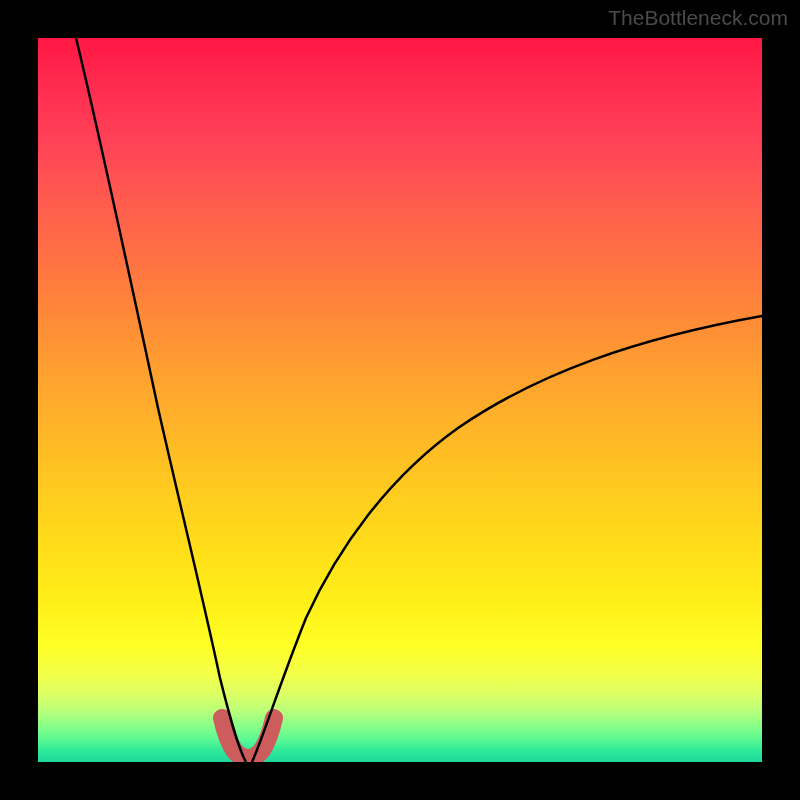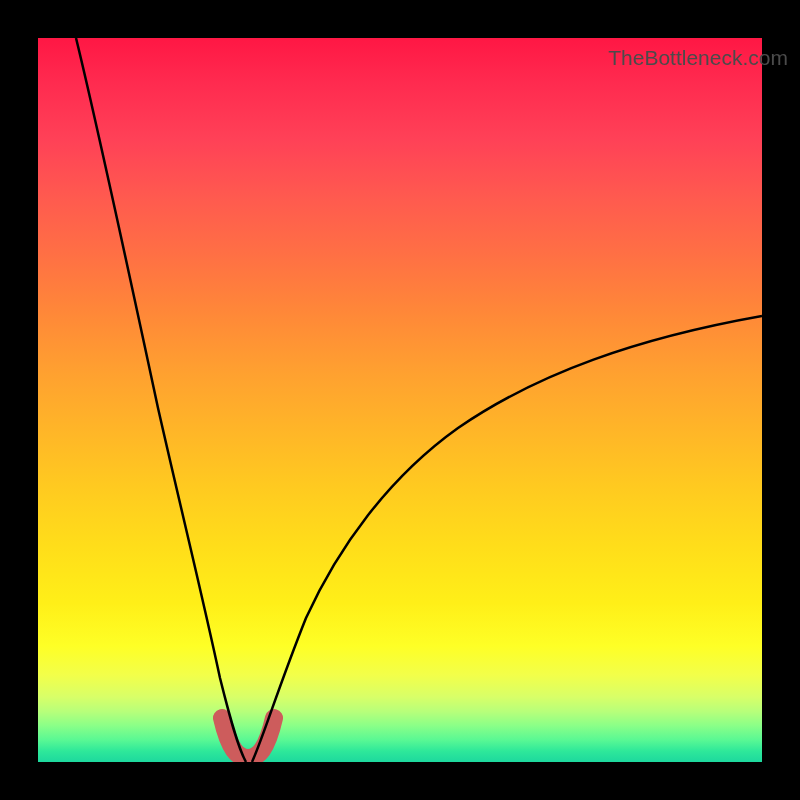--- a/index.html
+++ b/index.html
@@ -18,21 +18,20 @@
     background: #000;
   }
   .watermark {
     position: absolute;
     top: 6px;
     right: 12px;
     color: #4b4b4b;
     font-size: 21px;
     font-weight: 500;
     z-index: 10;
-    margin-top: 40px;
   }
   .plot-area {
     position: absolute;
     left: 38px;
     top: 38px;
     width: 724px;
     height: 724px;
   }
   .gradient-bg {
     position: absolute;

